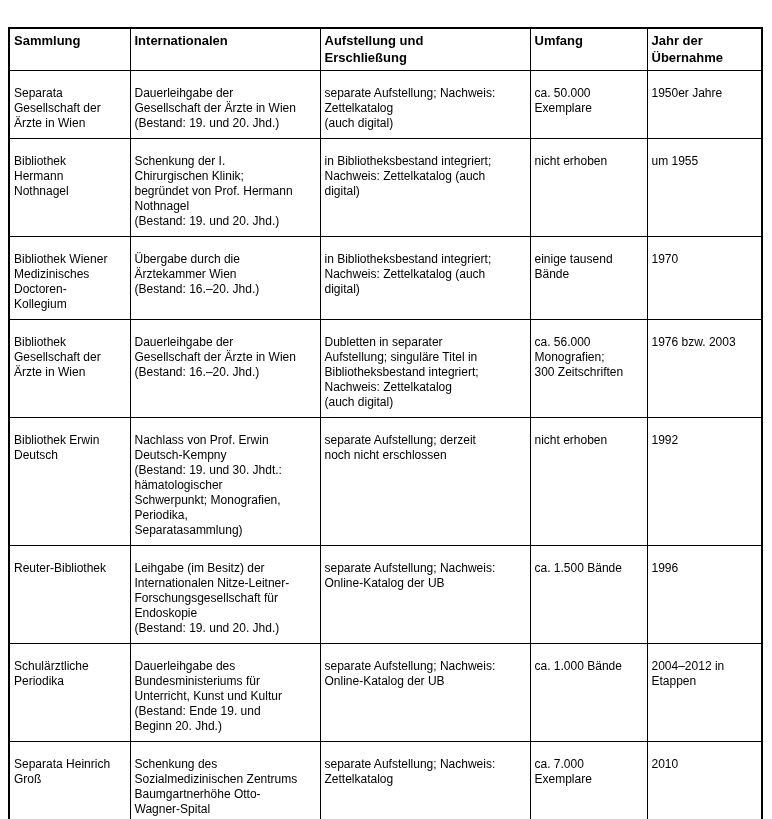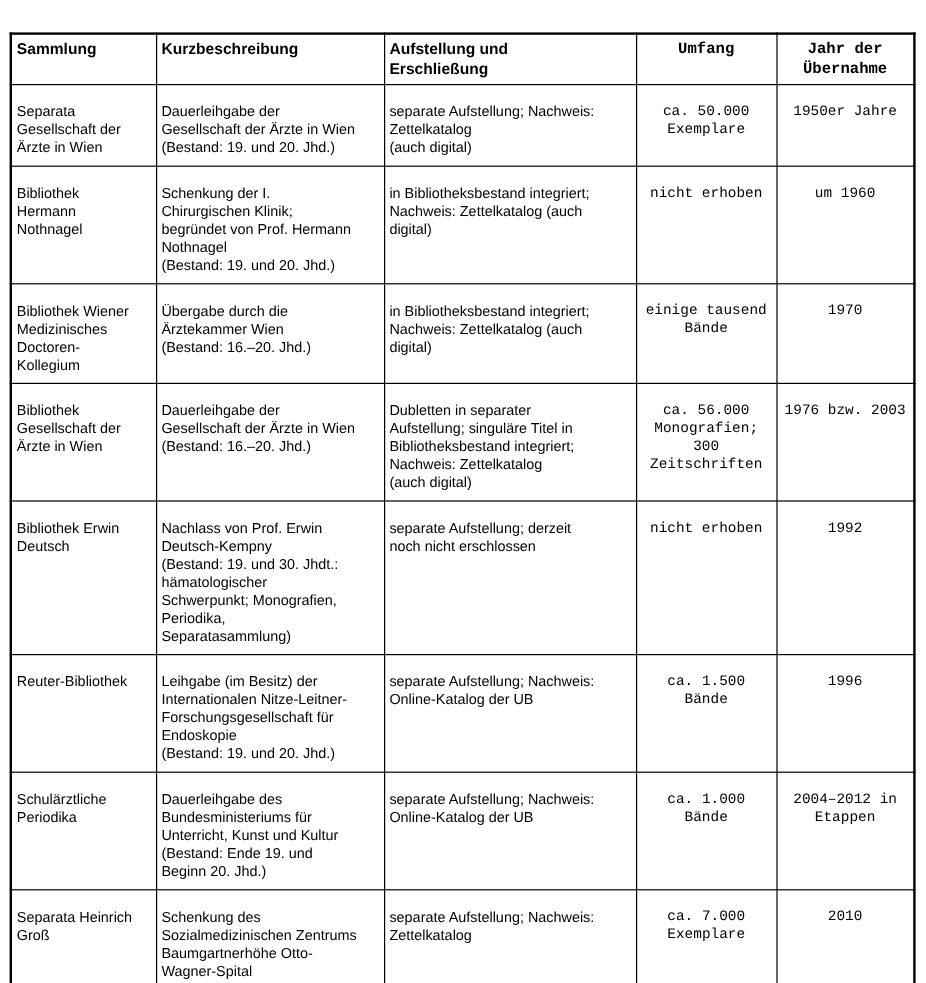--- a/index.html
+++ b/index.html
@@ -37,22 +37,20 @@
   }
   table.collections th {
     font-weight: bold;
     font-size: 13px;
     line-height: 17px;
     text-align: left;
     padding: 3px 4px 4px 4px;
   }
   table.collections th.center,
   table.collections td.center {
-    text-align: center;
-    font-family: Liberation Mono, monospace;
   }
   col.c1 { width: 121px; }
   col.c2 { width: 190px; }
   col.c3 { width: 210px; }
   col.c4 { width: 117px; }
   col.c5 { width: 115px; }
 </style>
 </head>
 <body>
 
@@ -61,21 +59,21 @@
     <colgroup>
       <col class="c1">
         <col class="c2">
         <col class="c3">
         <col class="c4">
         <col class="c5">
     </colgroup>
     <thead>
       <tr>
         <th>Sammlung</th>
-        <th>Kurzbeschreibung</th>
+        <th>Internationalen</th>
         <th>Aufstellung und
 Erschließung</th>
         <th class="center">Umfang</th>
         <th class="center">Jahr der
 Übernahme</th>
       </tr>
     </thead>
     <tbody>
       <tr>
         <td>Separata
@@ -97,21 +95,21 @@
 Nothnagel</td>
         <td>Schenkung der I.
 Chirurgischen Klinik;
 begründet von Prof. Hermann
 Nothnagel
 (Bestand: 19. und 20. Jhd.)</td>
         <td>in Bibliotheksbestand integriert;
 Nachweis: Zettelkatalog (auch
 digital)</td>
         <td class="center">nicht erhoben</td>
-        <td class="center">um 1960</td>
+        <td class="center">um 1955</td>
       </tr>
       <tr>
         <td>Bibliothek Wiener
 Medizinisches
 Doctoren-
 Kollegium</td>
         <td>Übergabe durch die
 Ärztekammer Wien
 (Bestand: 16.–20. Jhd.)</td>
         <td>in Bibliotheksbestand integriert;

